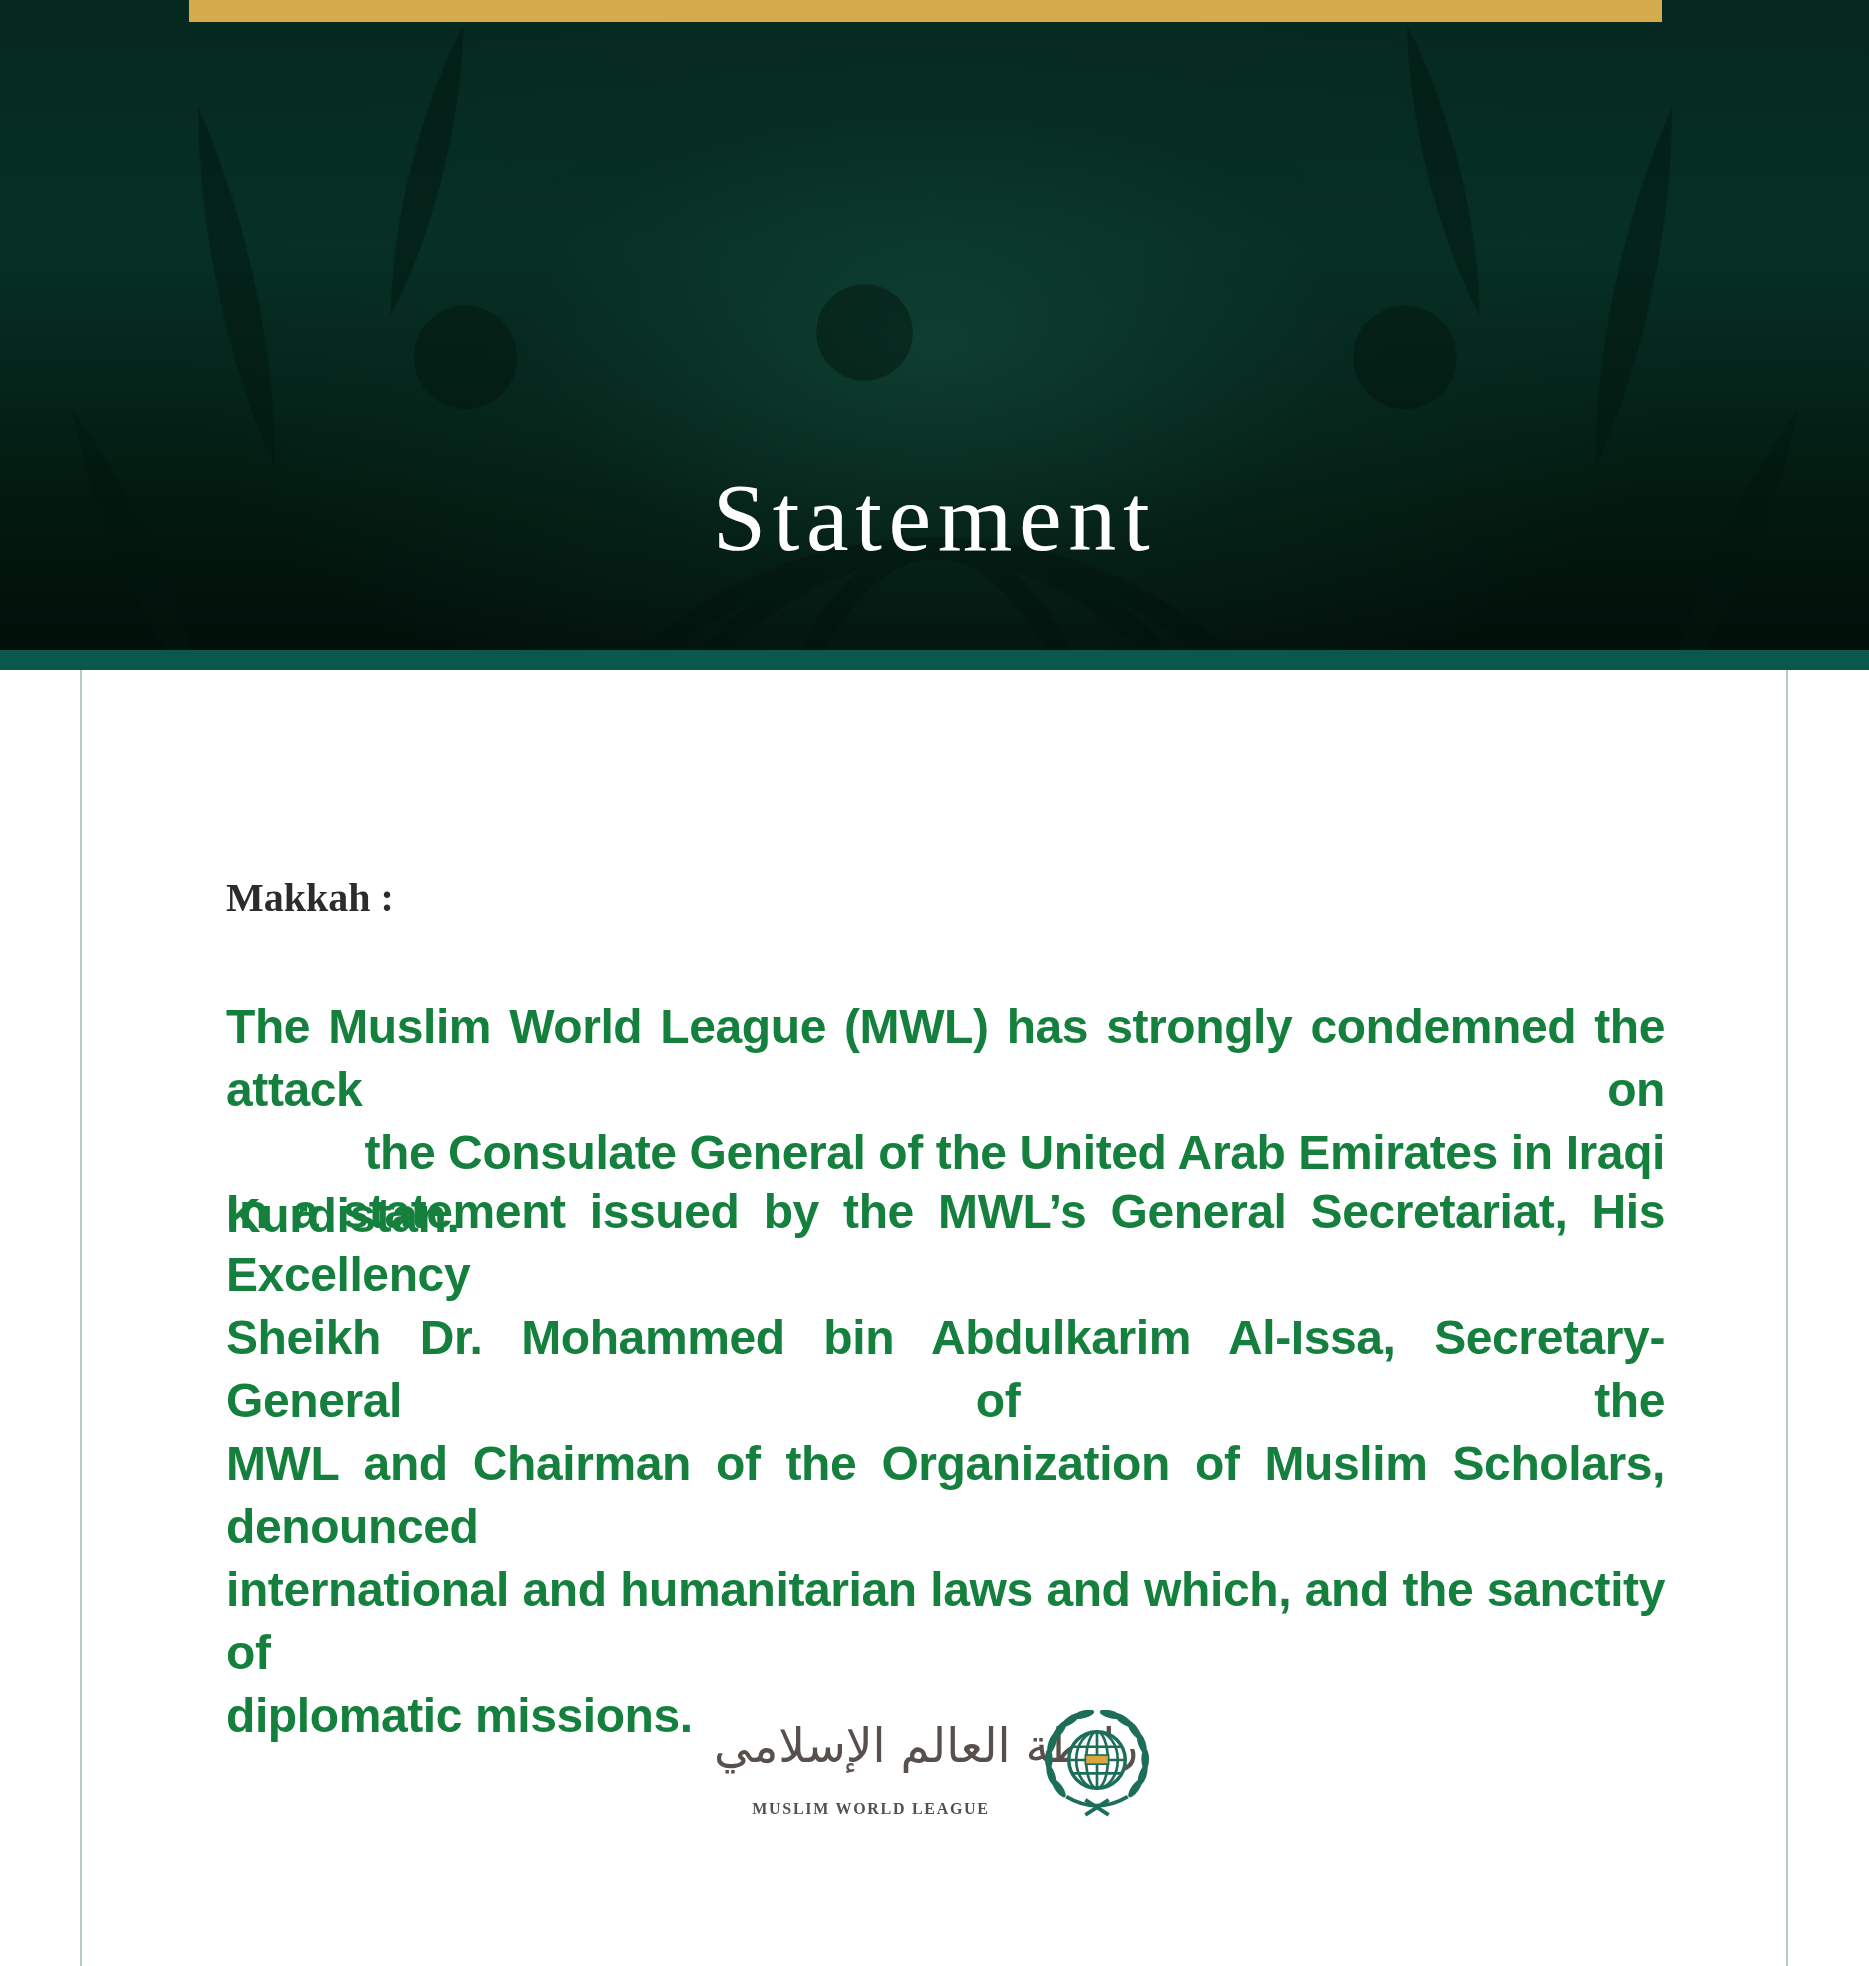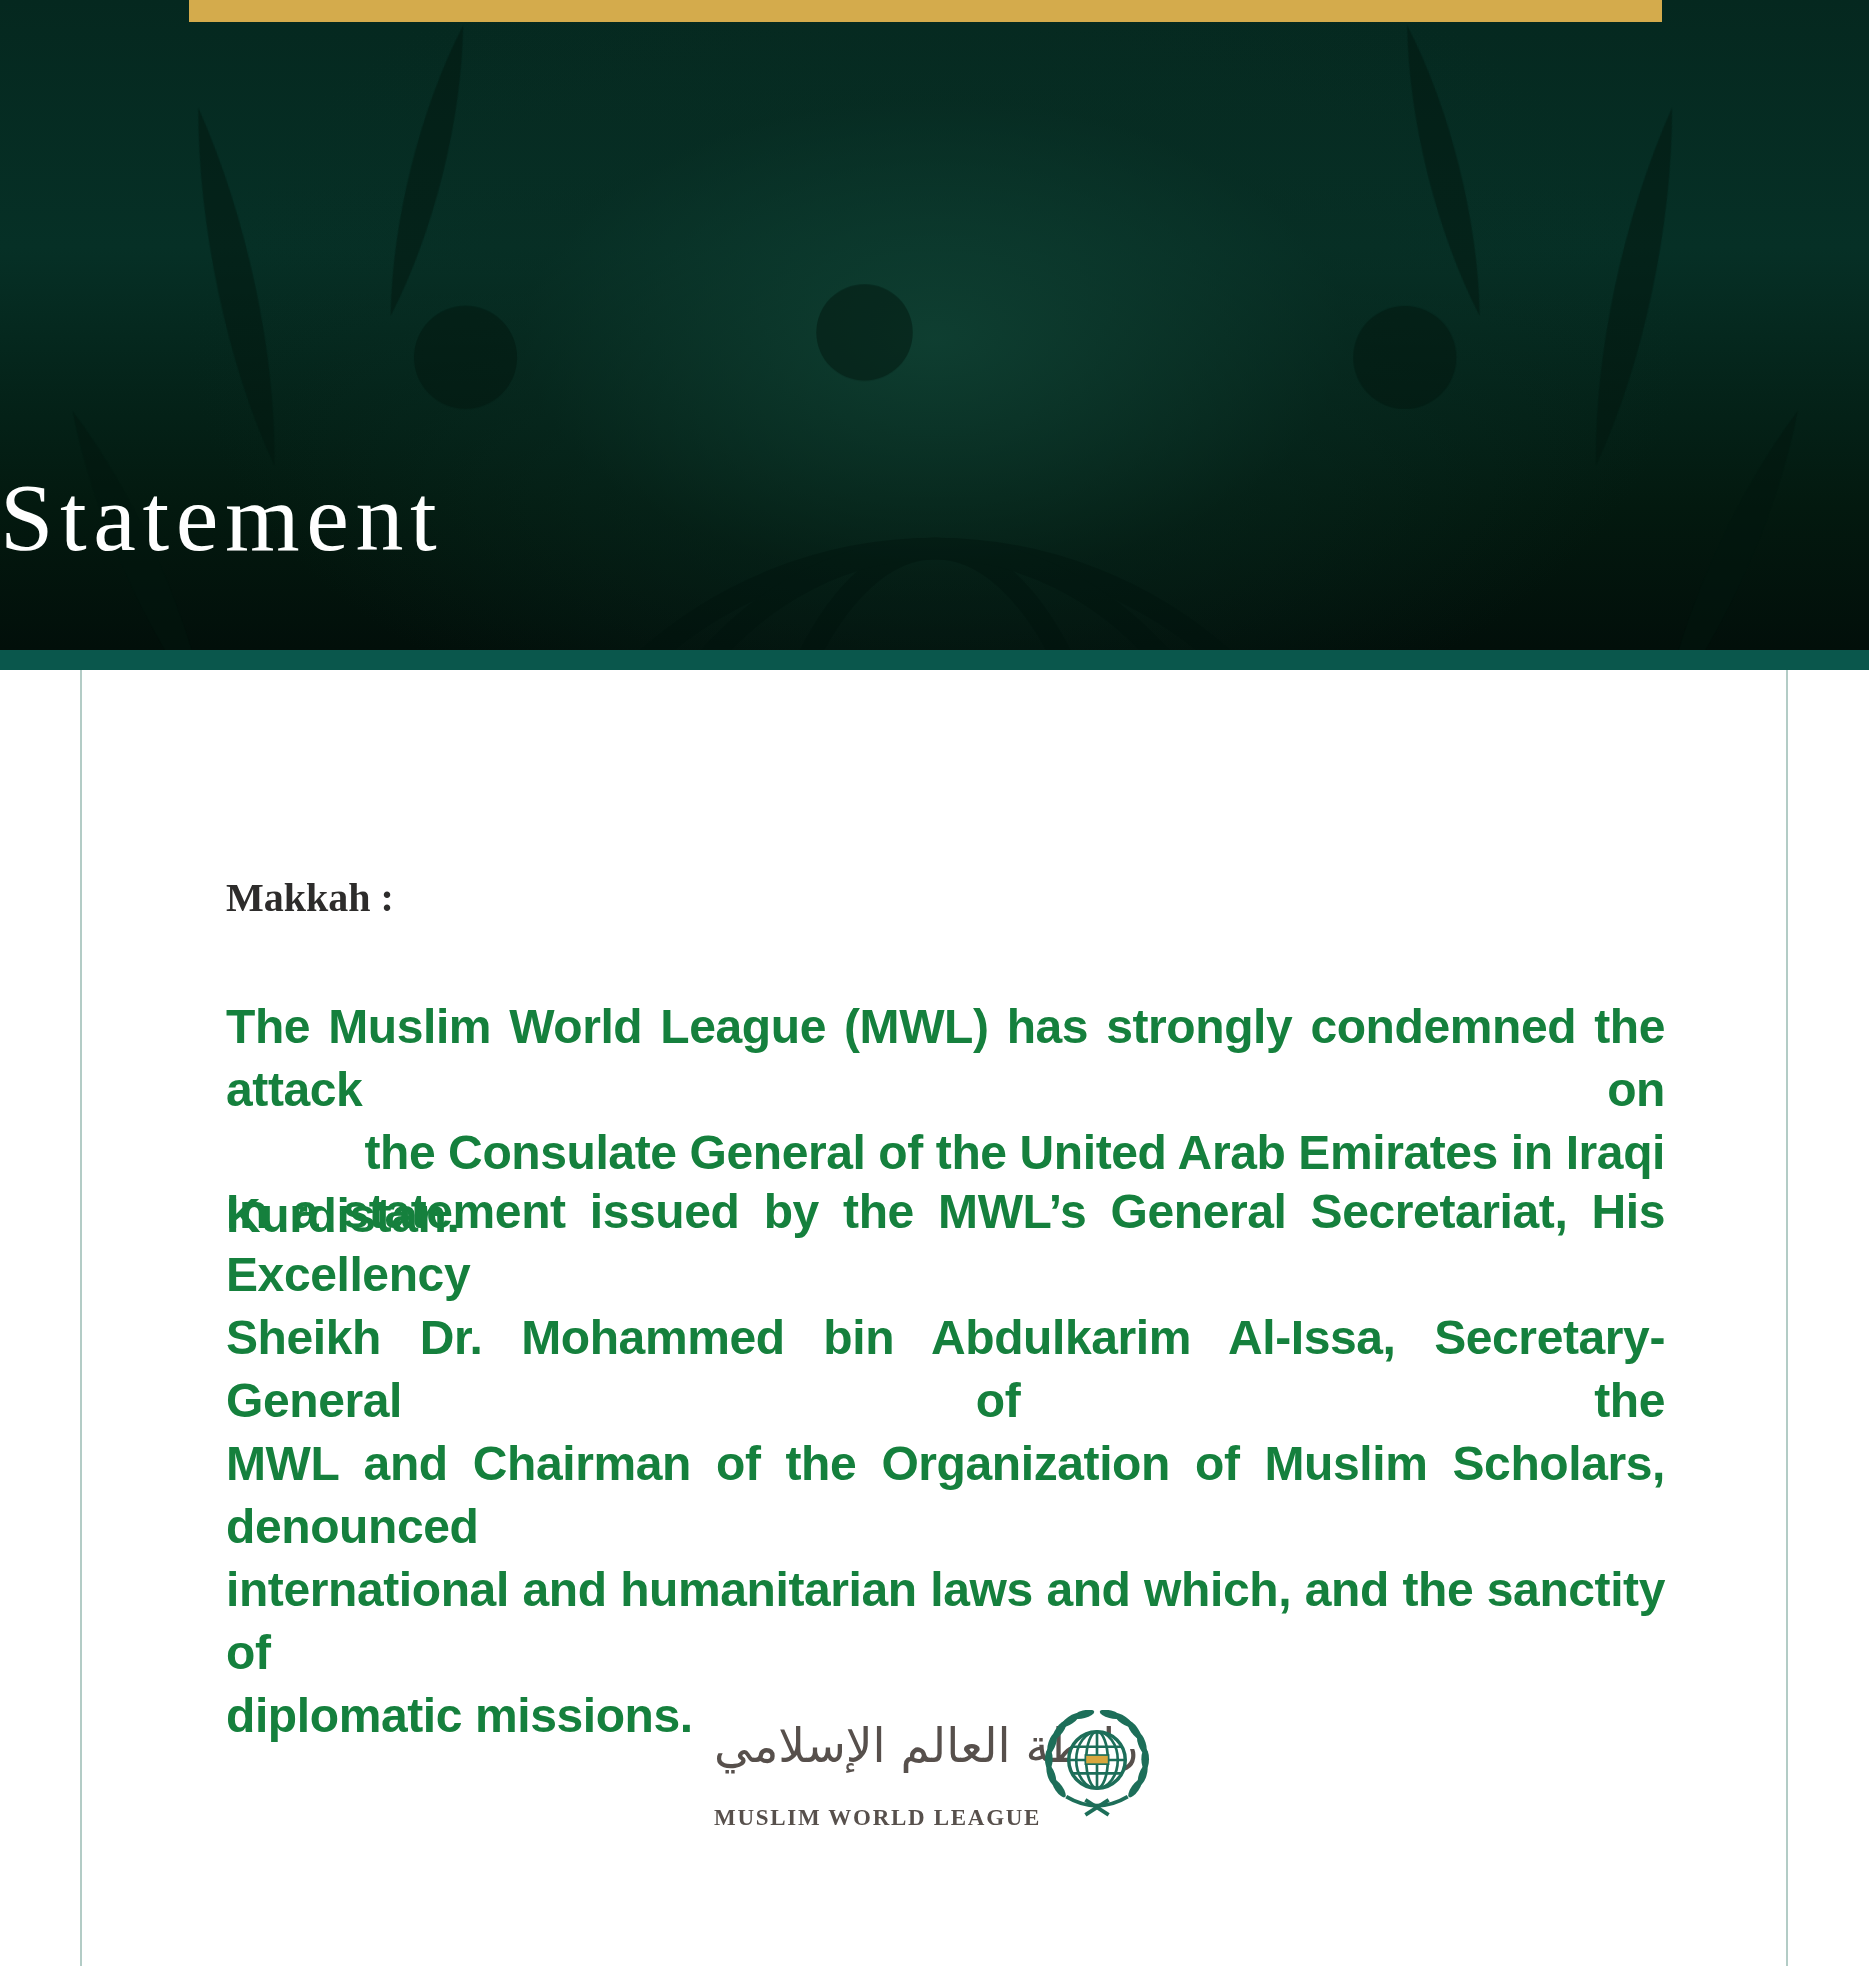--- a/index.html
+++ b/index.html
@@ -15,20 +15,21 @@
     background:
       radial-gradient(ellipse 748px 432px at 50% 52%, rgba(16,66,52,.85) 0%, rgba(9,45,35,.4) 55%, rgba(0,0,0,0) 100%),
       linear-gradient(180deg,#05281f 0%,#063026 38%,#03190f 78%,#020f0a 100%);
   }
   .wm{position:absolute;left:0;top:0;}
   .gold-bar{
     position:absolute;left:189px;top:0;width:1473px;height:21.6px;
   }
   .header-title{
     position:absolute;left:0;top:470px;width:1869px;
+    text-align:center;
     font-family:"Liberation Serif",serif;
     font-weight:400;
     font-size:96px;line-height:96px;
     letter-spacing:6.6px;
     color:#ffffff;
   }
   .teal-band{
     position:absolute;left:0;top:650px;width:1869px;height:20px;
   }
 
@@ -59,23 +60,23 @@
   
   .logo-text-col{
     position:absolute;left:714px;top:1698px;width:314px;text-align:center;
   }
   .logo-arabic{
     font-family:"DejaVu Sans",sans-serif;
     font-size:47px;line-height:96px;
     color:#57504c;white-space:nowrap;
   }
   .logo-caption{
-    margin-top:11px;
+    margin-top:2px;
     font-family:"Liberation Serif",serif;
-    font-weight:700;font-size:23px;line-height:25px;
+    font-weight:700;font-size:16px;line-height:25px;
     letter-spacing:1.7px;color:#57504c;white-space:nowrap;
   }
   .logo-emblem{position:absolute;left:1038px;top:1710px;width:118px;height:115px;}
 </style>
 </head>
 <body>
 
 <div class="header">
 
   <svg class="wm" width="1869" height="650" viewBox="0 0 782 272" preserveAspectRatio="none">

